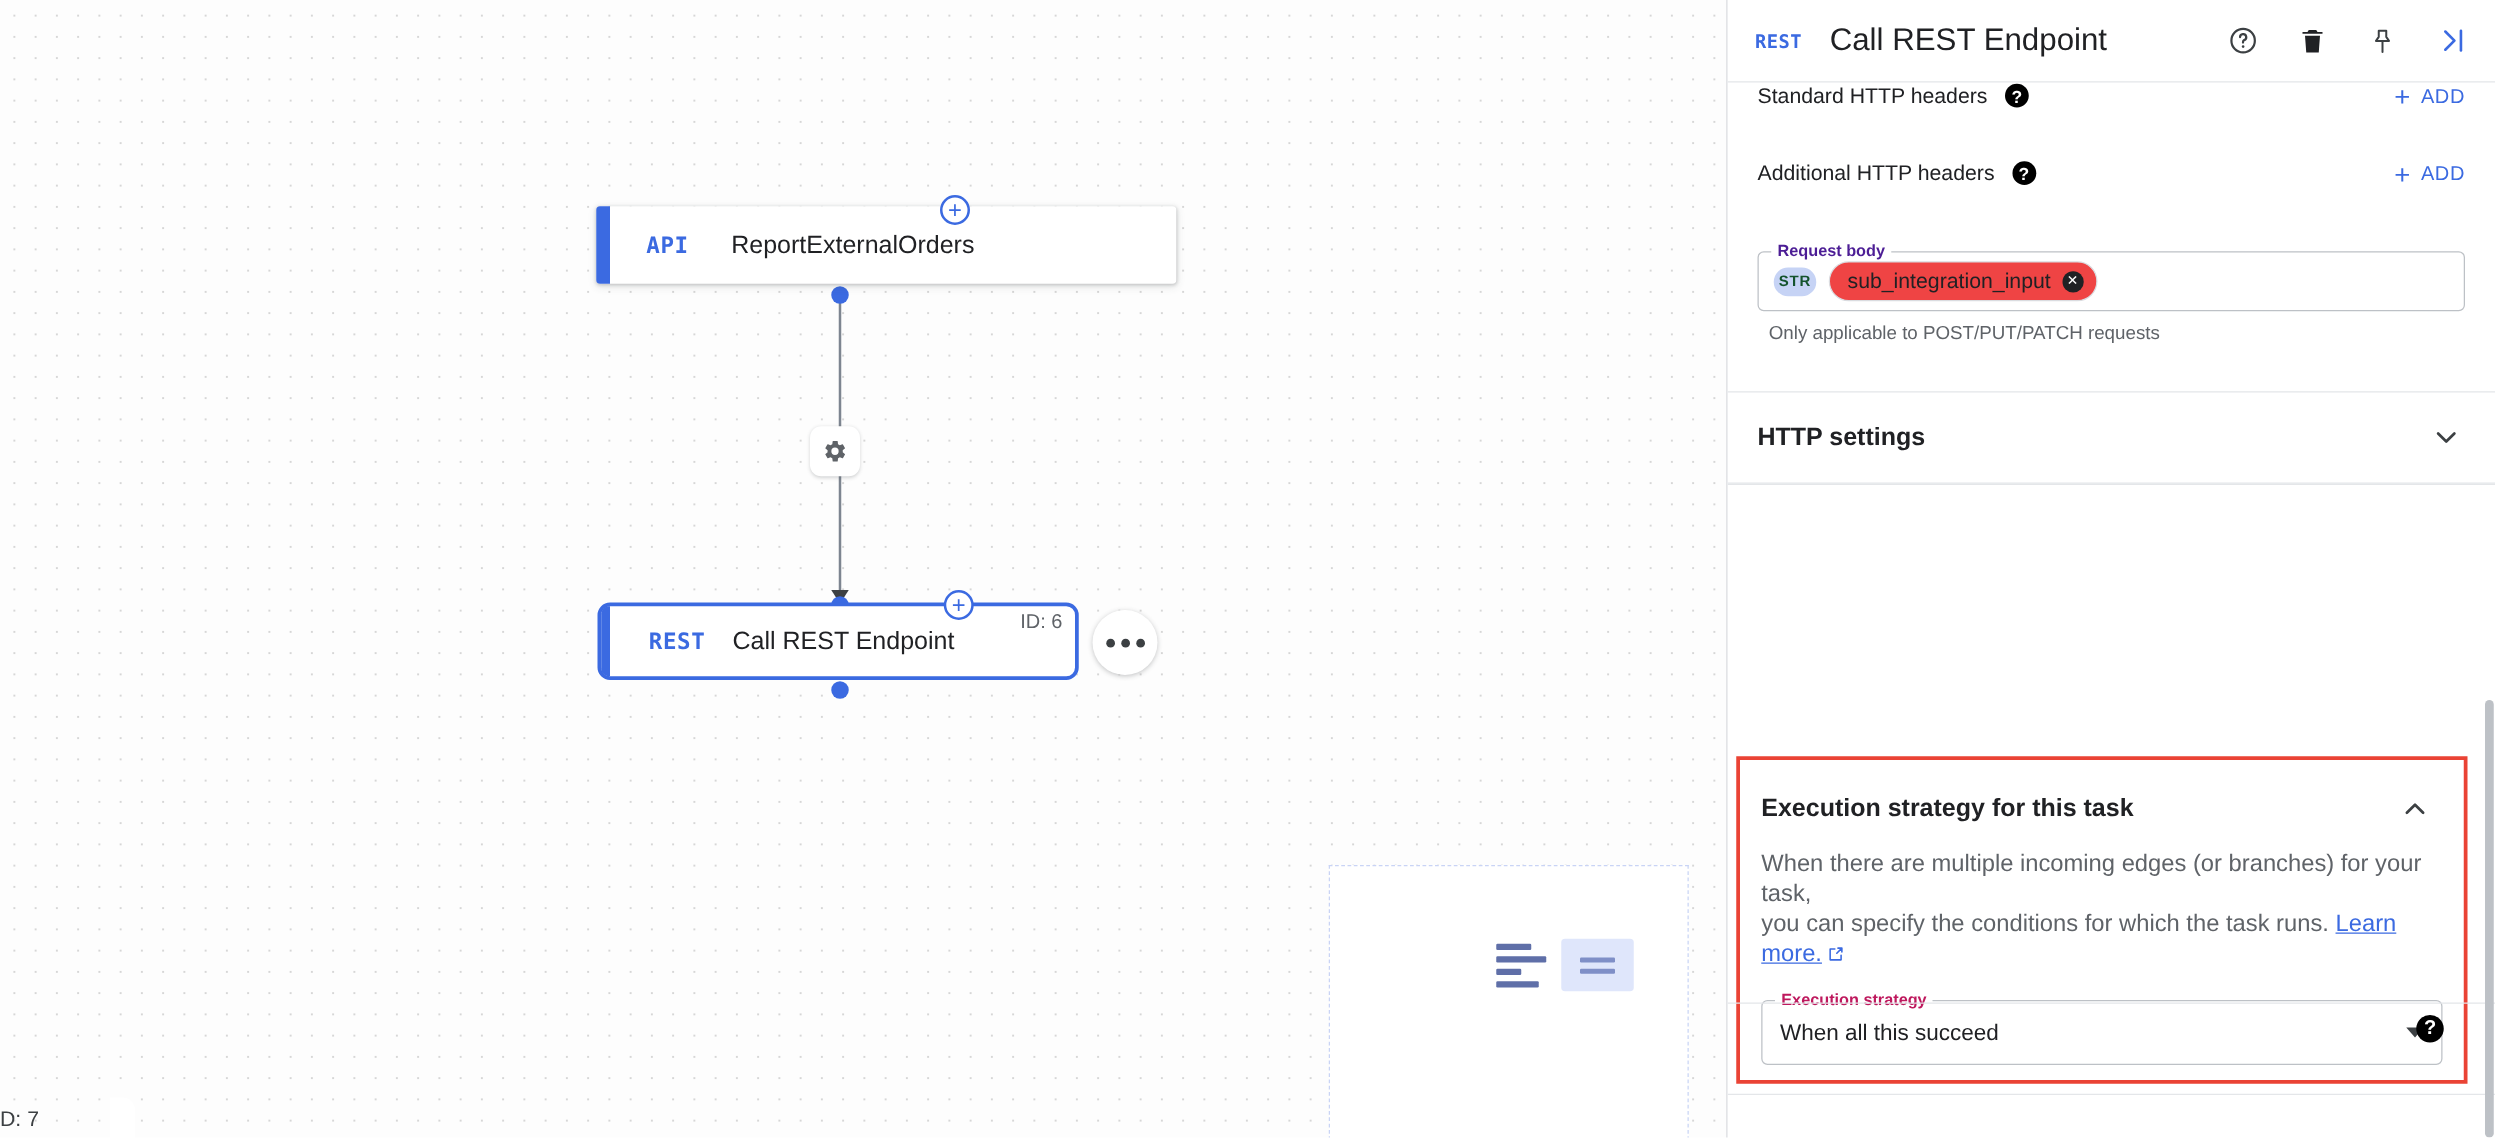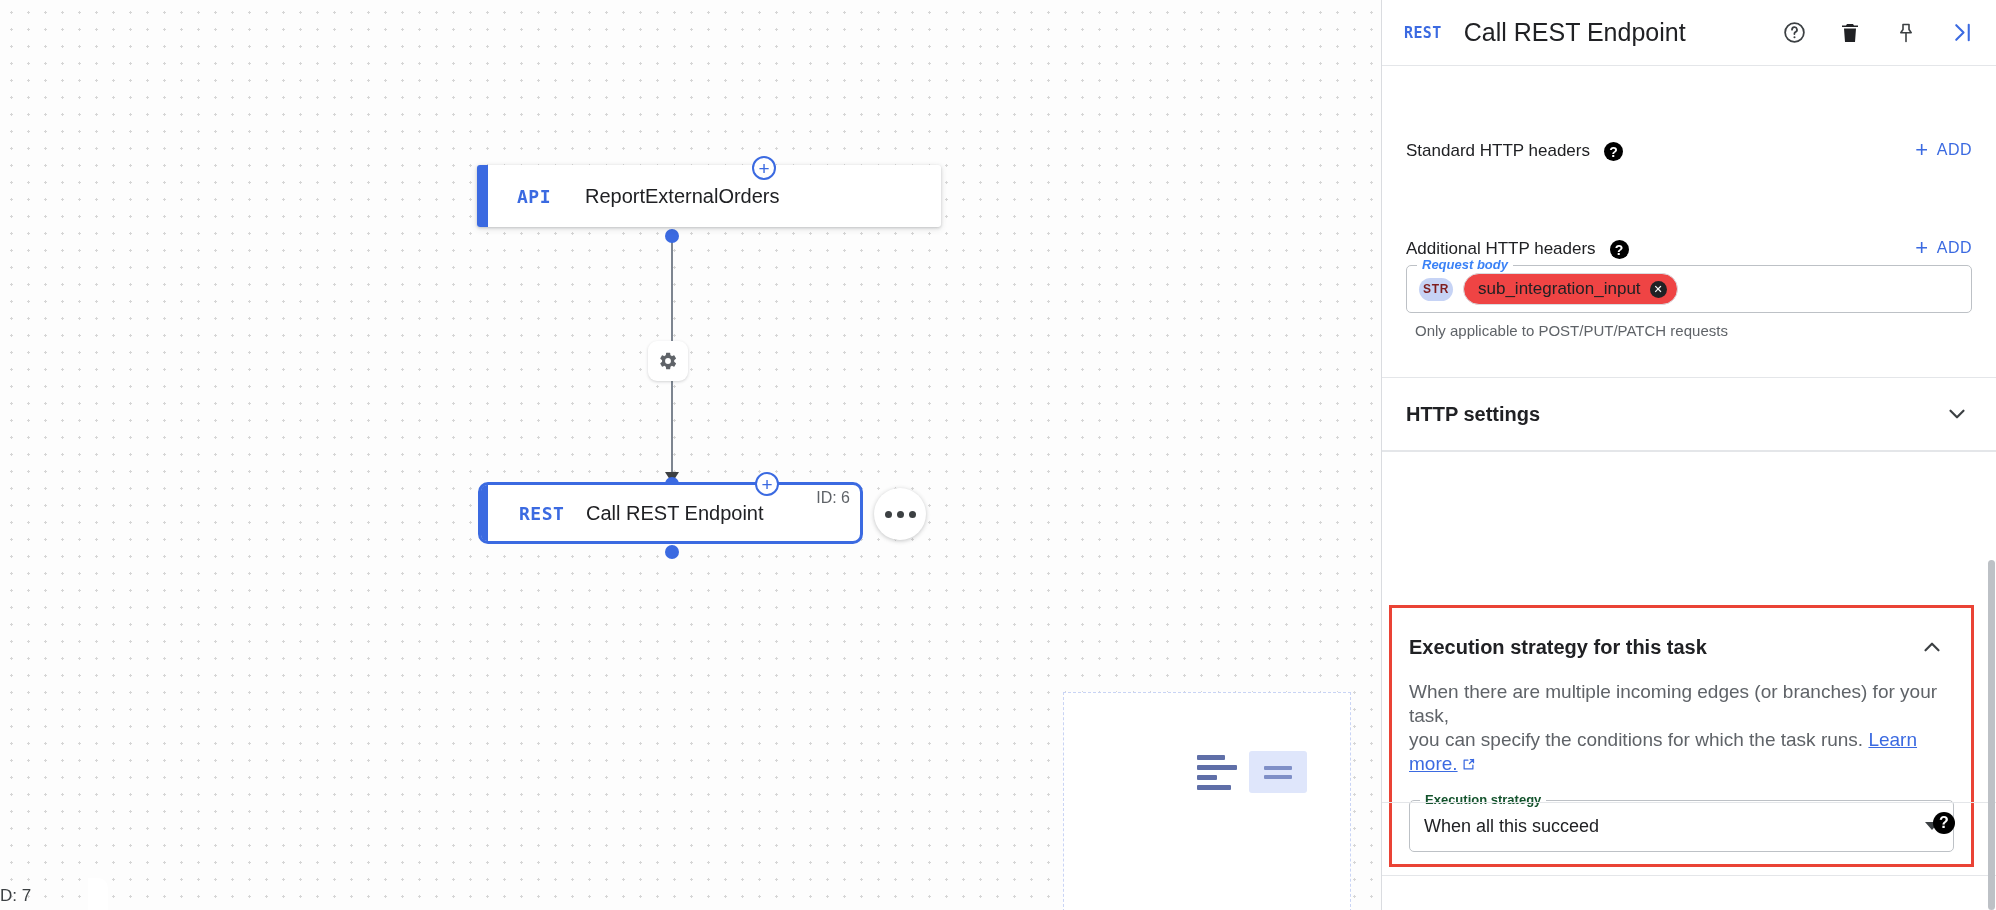--- a/index.html
+++ b/index.html
@@ -234,24 +234,23 @@
     display: flex; align-items: center; justify-content: center;
     cursor: pointer;
     color: #3c4043;
   }
   .icon-btn.blue { color: #3b6ae1; }
 
   .panel-body { position: absolute; top: 67px; left: 0; right: 0; bottom: 0; }
 
   .row {
     display: flex;
-    align-items: flex-end;
+    align-items: flex-start;
     padding: 0 24px 0 24px;
     height: 62px;
-    margin-top: 32px;
   }
   .row .label {
     font-size: 17px;
     color: #202124;
   }
   .qmark {
     display: inline-flex;
     align-items: center; justify-content: center;
     width: 19px; height: 19px;
     border-radius: 50%;
@@ -285,28 +284,27 @@
     align-items: center;
     padding: 0 12px;
   }
   .field > .legend {
     position: absolute;
     top: -9px; left: 10px;
     background: #ffffff;
     padding: 0 5px;
     font-size: 13px;
     font-weight: 700;
-    color: #3b82f6;
-    font-style: italic;
+    color: #4c1d95;
   }
   .chip-str {
     width: 34px; height: 23px;
     border-radius: 12px;
     background: #c6d3f5;
-    color: #7f1d1d;
+    color: #14532d;
     font-size: 12px;
     font-weight: 700;
     letter-spacing: .6px;
     display: flex; align-items: center; justify-content: center;
     flex: none;
   }
   .chip-val {
     margin-left: 10px;
     height: 32px;
     border: 1px solid #dadce0;
@@ -399,21 +397,21 @@
     position: relative;
     cursor: pointer;
   }
   #exec-field .legend {
     position: absolute;
     top: -9px; left: 10px;
     background: #fff;
     padding: 0 5px;
     font-size: 13px;
     font-weight: 700;
-    color: #14532d;
+    color: #be185d;
   }
   #exec-field .sel-value { font-size: 18px; color: #202124; }
   #exec-field .caret {
     margin-left: auto;
     width: 0; height: 0;
     border-left: 7px solid transparent;
     border-right: 7px solid transparent;
     border-top: 8px solid #3c4043;
   }
 

